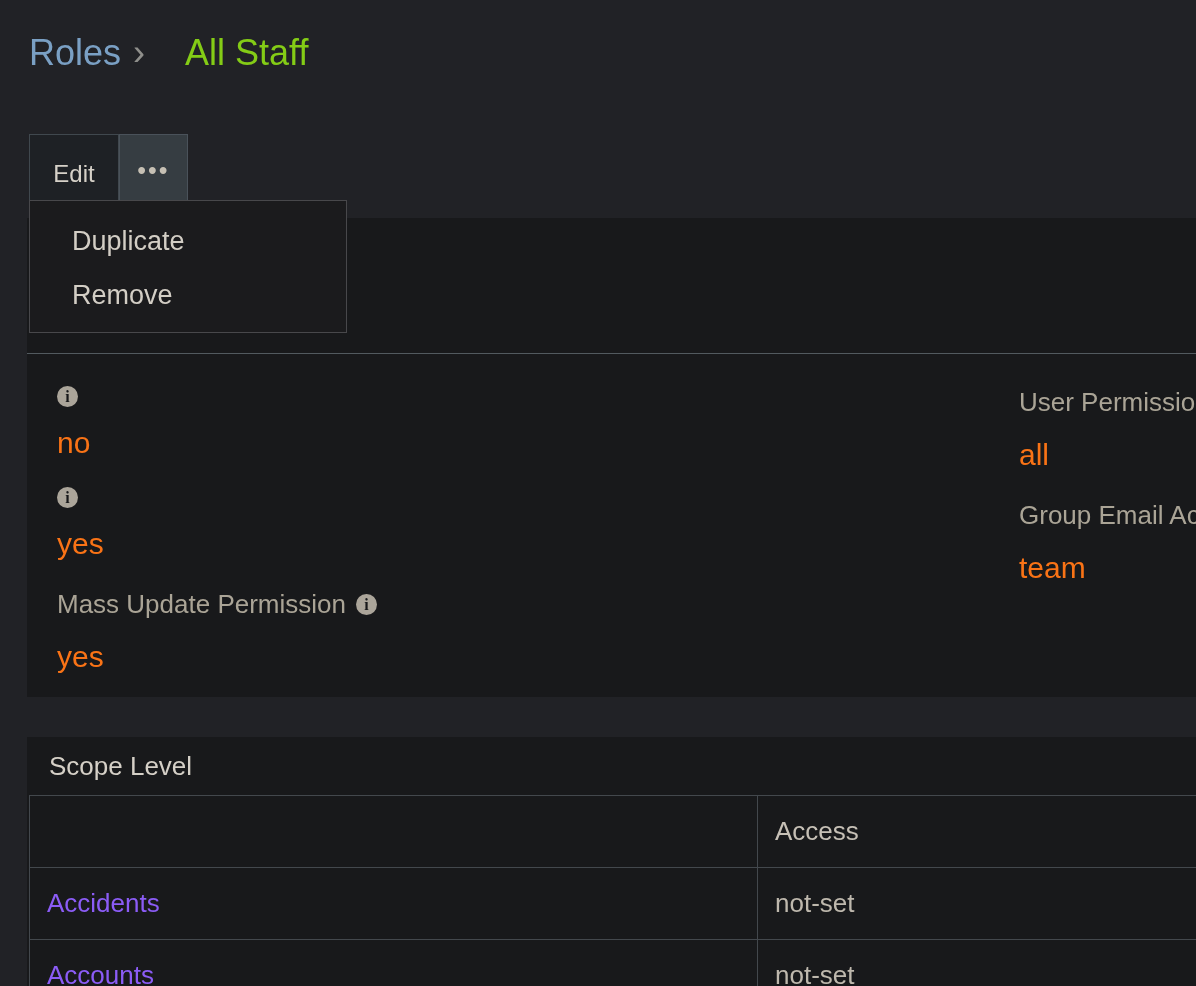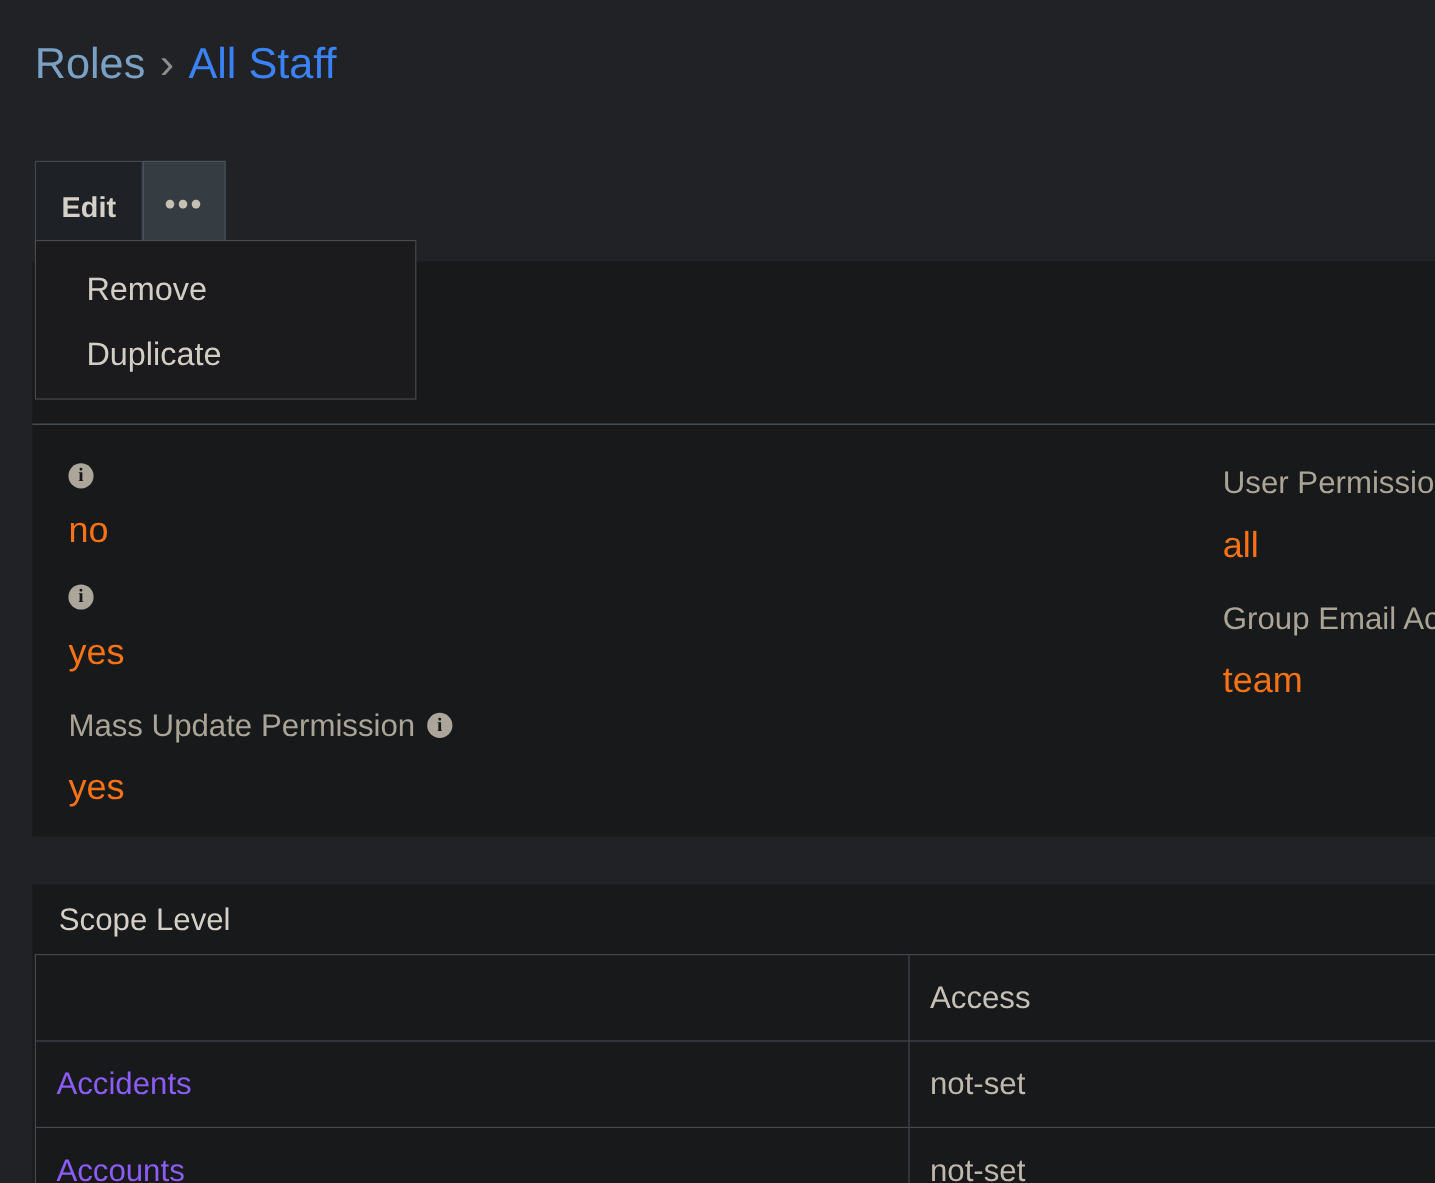--- a/index.html
+++ b/index.html
@@ -15,39 +15,38 @@
   
   .breadcrumb {
     position: absolute;
     left: 29px; top: 30px;
     font-size: 36px;
     line-height: 46px;
     white-space: nowrap;
   }
   .crumb-link { color: #7aa0c4; cursor: pointer; }
   .crumb-sep { color: #8f8f8b; margin: 0 12px; }
-  .crumb-current { color: #3b82f6; }
+  .crumb-current { color: #84cc16; margin-left: 28px; }
 
   
   .btn-group {
     position: absolute;
     left: 29px; top: 134px;
     height: 61px;
     display: flex;
   }
   .btn {
     height: 79px;
     border: 1px solid #40484e;
     font-family: "Liberation Sans", sans-serif;
     font-size: 24px;
     display: flex;
     align-items: center;
     justify-content: center;
     cursor: pointer;
-    font-weight: bold;
   }
   .btn-edit {
     width: 90px;
     background: #1e2125;
     color: #d6d1c8;
   }
   .btn-more {
     width: 69px;
     background: #363d42;
     border-left: 1px solid #4a525a;
@@ -170,22 +169,22 @@
 </div>
 
 <div class="btn-group">
   <button class="btn btn-edit">Edit</button>
   <button class="btn btn-more">
     <span class="ellipsis-glyph">•••</span>
   </button>
 </div>
 
 <div class="dropdown-menu">
+  <div class="dropdown-item">Duplicate</div>
   <div class="dropdown-item">Remove</div>
-  <div class="dropdown-item">Duplicate</div>
 </div>
 
 <section class="panel overview-panel">
   <div class="fields-area">
     <div class="field-col">
       <div class="field-group">
         <div class="field-label">
           <span class="info-icon">i</span>
         </div>
         <div class="field-value">no</div>

